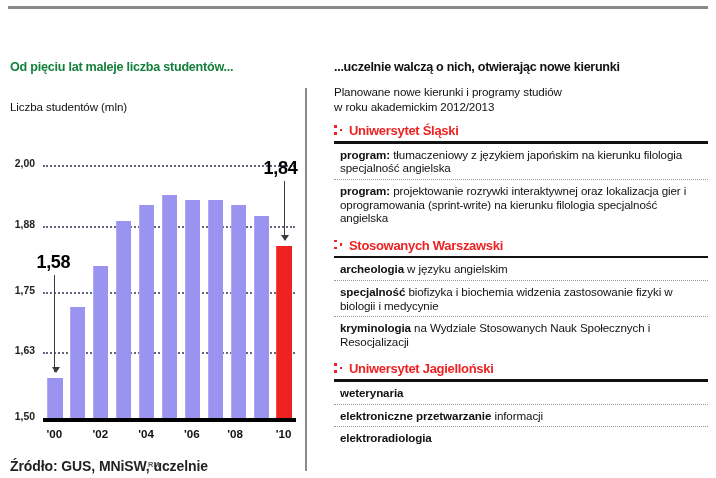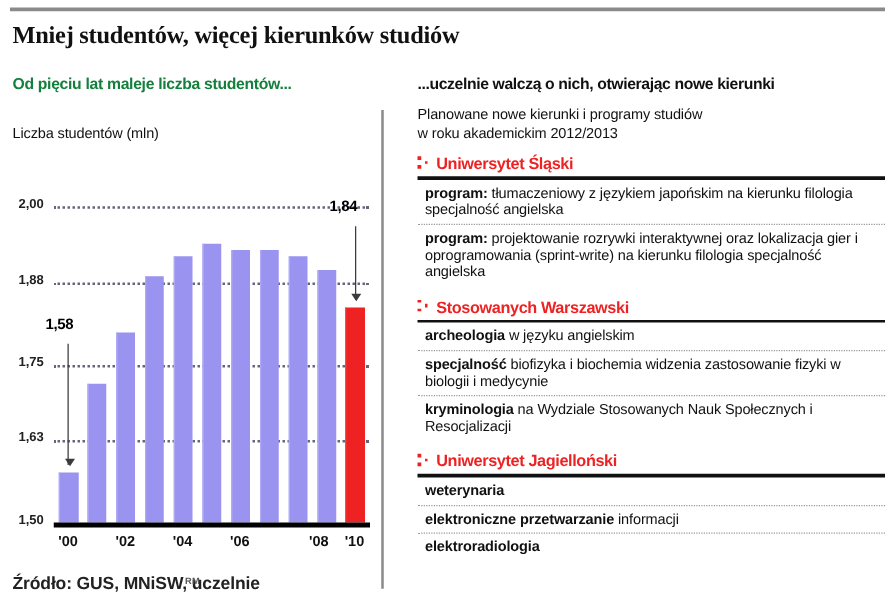--- a/index.html
+++ b/index.html
@@ -118,21 +118,21 @@
     font-size: 11.6px;
     font-weight: bold;
     color: #111;
     text-align: center;
     white-space: nowrap;
   }
 
   
   .callout-val {
     position: absolute;
-    font-size: 12px;
+    font-size: 18px;
     font-weight: bold;
     color: #000;
     white-space: nowrap;
     letter-spacing: -0.3px;
   }
   .callout-arrow {
     position: absolute;
     width: 0;
     border-left: 1.6px solid #3b3b3b;
   }
@@ -234,21 +234,20 @@
     border-top: 1.6px dotted #9a9a9a;
   }
 </style>
 </head>
 <body>
 
 <div id="page">
 
   <div class="top-rule"></div>
 
-  <div class="main-title">Mniej studentów, więcej kierunków studiów</div>
 
   <div class="left-col">
     <div class="sub-head">Od pięciu lat maleje liczba studentów...</div>
     <div class="axis-caption">Liczba studentów (mln)</div>
 
     <div class="chart">
       <div class="plot">
           <div class="ylabel" style="top: 253px;">1,50</div>
           <div class="gridline" style="top: 187.22px;"></div>
           <div class="ylabel" style="top: 187.22px;">1,63</div>
@@ -268,21 +267,21 @@
           <div class="bar" title="'07: 1,93" style="left: 164.716px; width: 14.2036px; height: 217.58px;"></div>
           <div class="bar" title="'08: 1,92" style="left: 187.625px; width: 14.2036px; height: 212.52px;"></div>
           <div class="bar" title="'09: 1,90" style="left: 210.535px; width: 14.2036px; height: 202.4px;"></div>
           <div class="bar highlight" title="'10: 1,84" style="left: 233.444px; width: 14.2036px; height: 172.04px;"></div>
         </div>
       <div class="baseline" style="top:263px"></div>
     <div class="xlabel" style="left: 27.3527px; width: 34.2036px; top: 272px;">'00</div>
         <div class="xlabel" style="left: 73.1709px; width: 34.2036px; top: 272px;">'02</div>
         <div class="xlabel" style="left: 118.989px; width: 34.2036px; top: 272px;">'04</div>
         <div class="xlabel" style="left: 164.807px; width: 34.2036px; top: 272px;">'06</div>
-        <div class="xlabel" style="left: 228px; width: 34.2036px; top: 272px;">'08</div>
+        <div class="xlabel" style="left: 208px; width: 34.2036px; top: 272px;">'08</div>
         <div class="xlabel" style="left: 256.444px; width: 34.2036px; top: 272px;">'10</div>
         <div class="callout-arrow" style="left: 44.4545px; top: 120px; height: 96.52px;"></div>
         <div class="callout-val" style="left: 26.4545px; top: 97px;">1,58</div>
         <div class="callout-arrow" style="left: 273.545px; top: 26px; height: 58.96px;"></div>
         <div class="callout-val" style="left: 253.545px; top: 3px;">1,84</div>
       </div>
   </div>
 
   <div class="source">Źródło: GUS, MNiSW, uczelnie</div>
   <div class="credit">RM</div>

